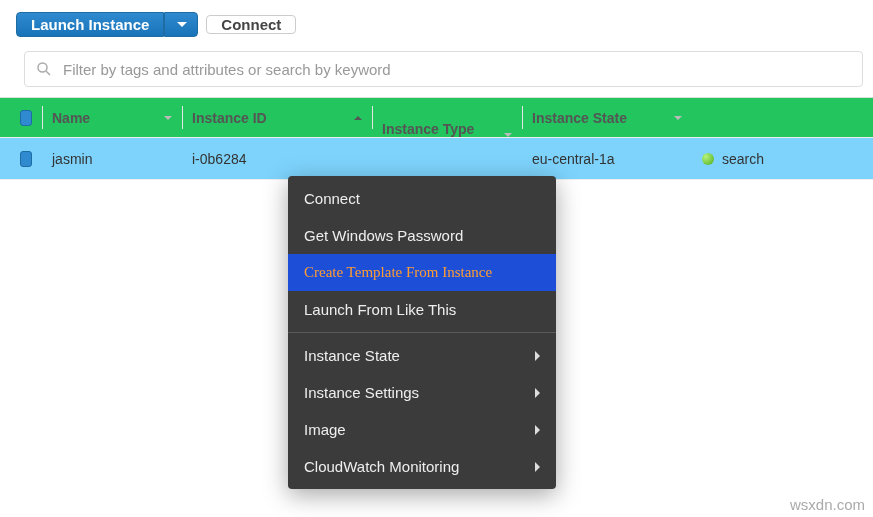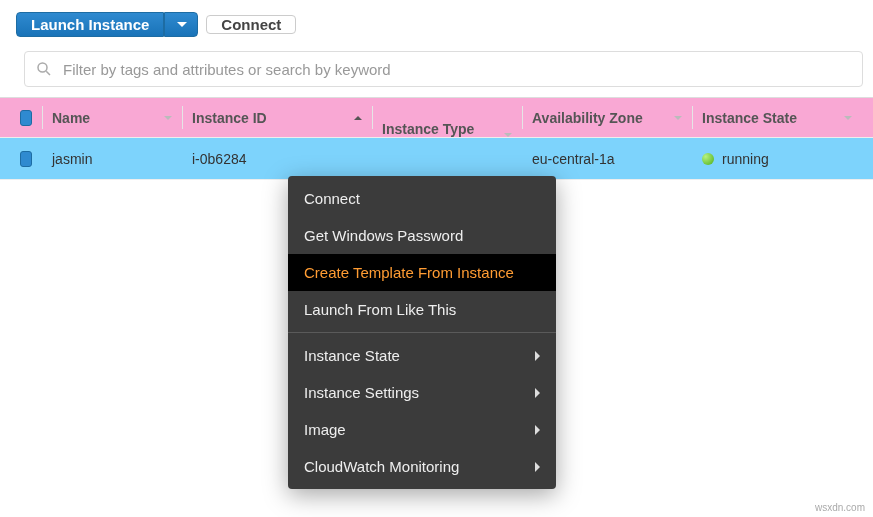--- a/index.html
+++ b/index.html
@@ -78,21 +78,21 @@
     .table {
       width: 100%;
       border-top: 1px solid #ddd;
     }
     .thead, .trow {
       display: flex;
       align-items: center;
       border-bottom: 1px solid #eee;
     }
     .thead {
-      background: #f9a8d4;
+      background: #22c55e;
       font-weight: bold;
       color: #555;
       font-size: 14px;
       height: 40px;
       position: relative;
     }
     .trow {
       height: 42px;
       background: #7dd3fc;
     }
@@ -156,40 +156,41 @@
       font-size: 15px;
     }
     .context-menu .mi {
       padding: 10px 16px;
       display: flex;
       justify-content: space-between;
       align-items: center;
       cursor: pointer;
     }
     .context-menu .mi.highlight {
-      background: #000000;
+      background: #1d4ed8;
       color: #ff9c33;
+      font-family: Liberation Serif, serif;
     }
     .context-menu .sep {
       height: 1px;
       background: #5a5a5a;
       margin: 4px 0;
     }
     .context-menu .arrow-r {
       width: 0; height: 0;
       border-top: 5px solid transparent;
       border-bottom: 5px solid transparent;
       border-left: 5px solid #ddd;
     }
 
     .watermark {
       position: absolute;
       right: 8px;
       bottom: 4px;
-      font-size: 10px;
+      font-size: 15px;
       color: #aaa;
     }
   </style>
 </head>
 <body>
 
 <div class="toolbar">
   <div class="btn-group">
     <button class="btn primary">
       <span>Launch Instance</span>
@@ -223,24 +224,20 @@
       <span class="sort desc"></span>
     </div>
     <div class="cell col-iid">
       <span>Instance ID</span>
       <span class="sort asc"></span>
     </div>
     <div class="cell col-type">
       <span>Instance Type</span>
       <span class="sort desc"></span>
     </div>
-    <div class="cell col-az">
-      <span>Availability Zone</span>
-      <span class="sort desc"></span>
-    </div>
     <div class="cell col-state">
       <span>Instance State</span>
       <span class="sort desc"></span>
     </div>
   </div>
 
   <div class="trow">
     <div class="cell col-check">
       <div class="checkbox checked"></div>
     </div>
@@ -249,21 +246,21 @@
     </div>
     <div class="cell col-iid">
       <span>i-0b6284</span>
     </div>
     <div class="cell col-type"></div>
     <div class="cell col-az">
       <span>eu-central-1a</span>
     </div>
     <div class="cell col-state">
       <span class="status-dot"></span>
-      <span>running</span>
+      <span>search</span>
     </div>
   </div>
 </div>
 
 <div class="context-menu">
   <div class="mi">
     <span>Connect</span>
   </div>
   <div class="mi">
     <span>Get Windows Password</span>

